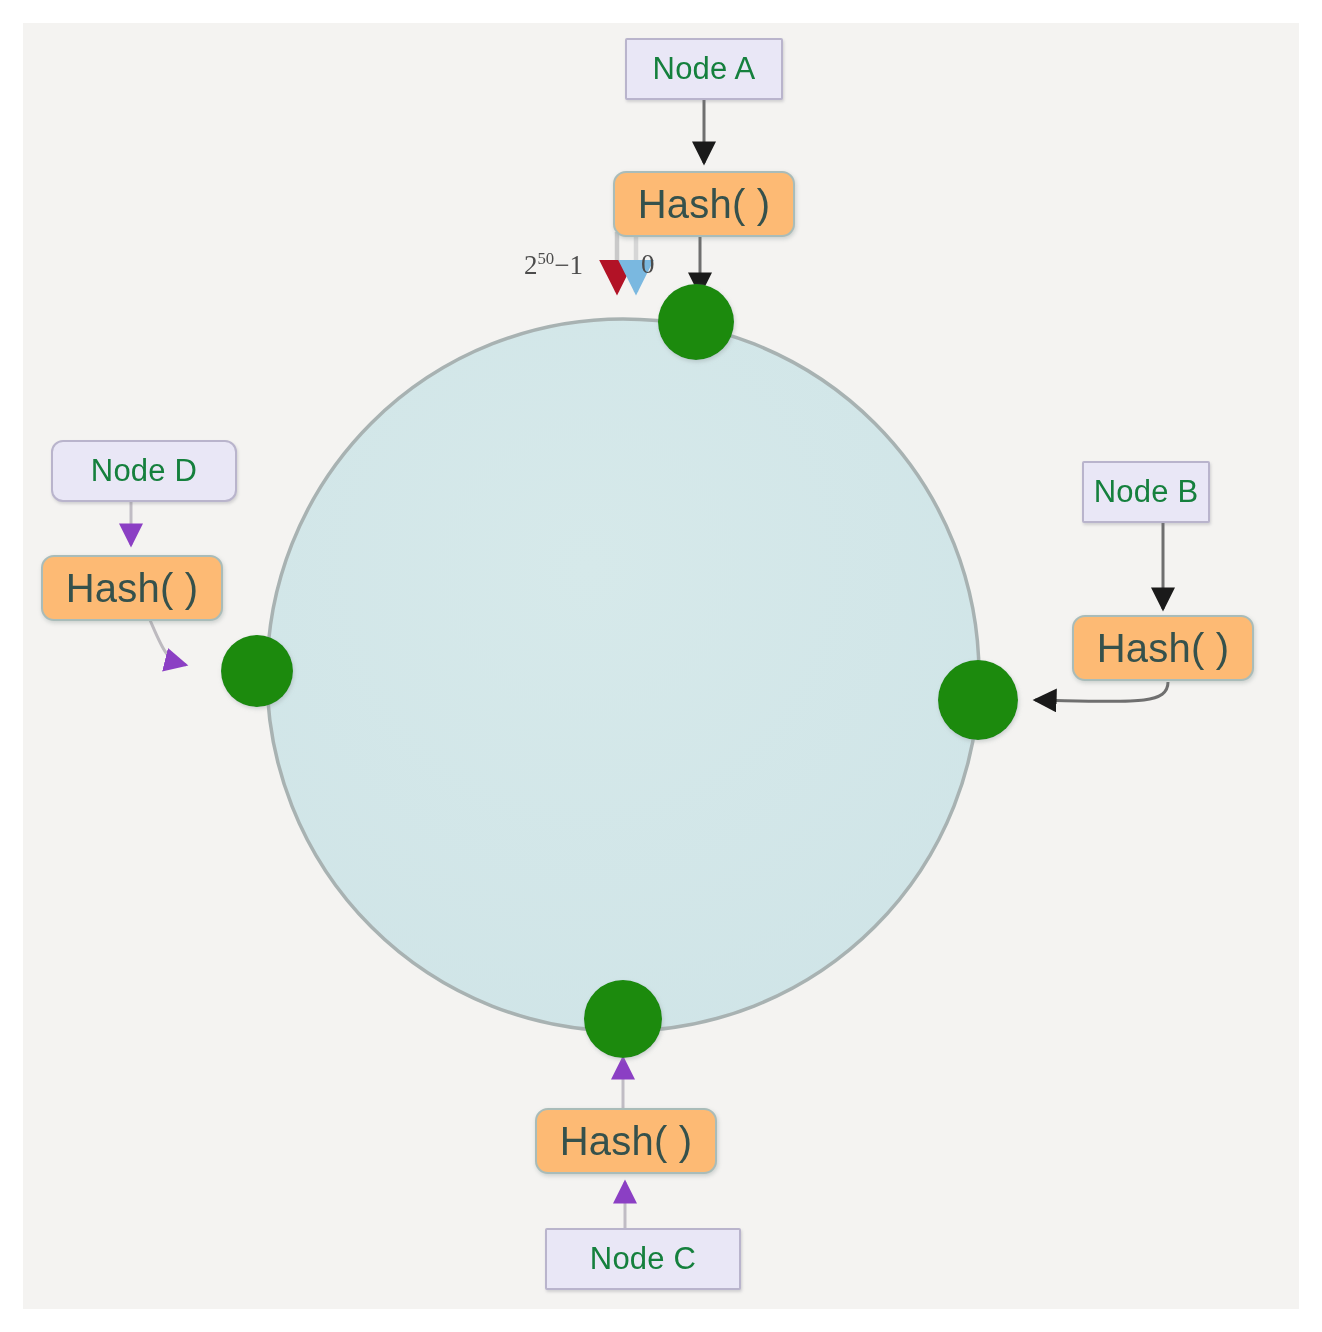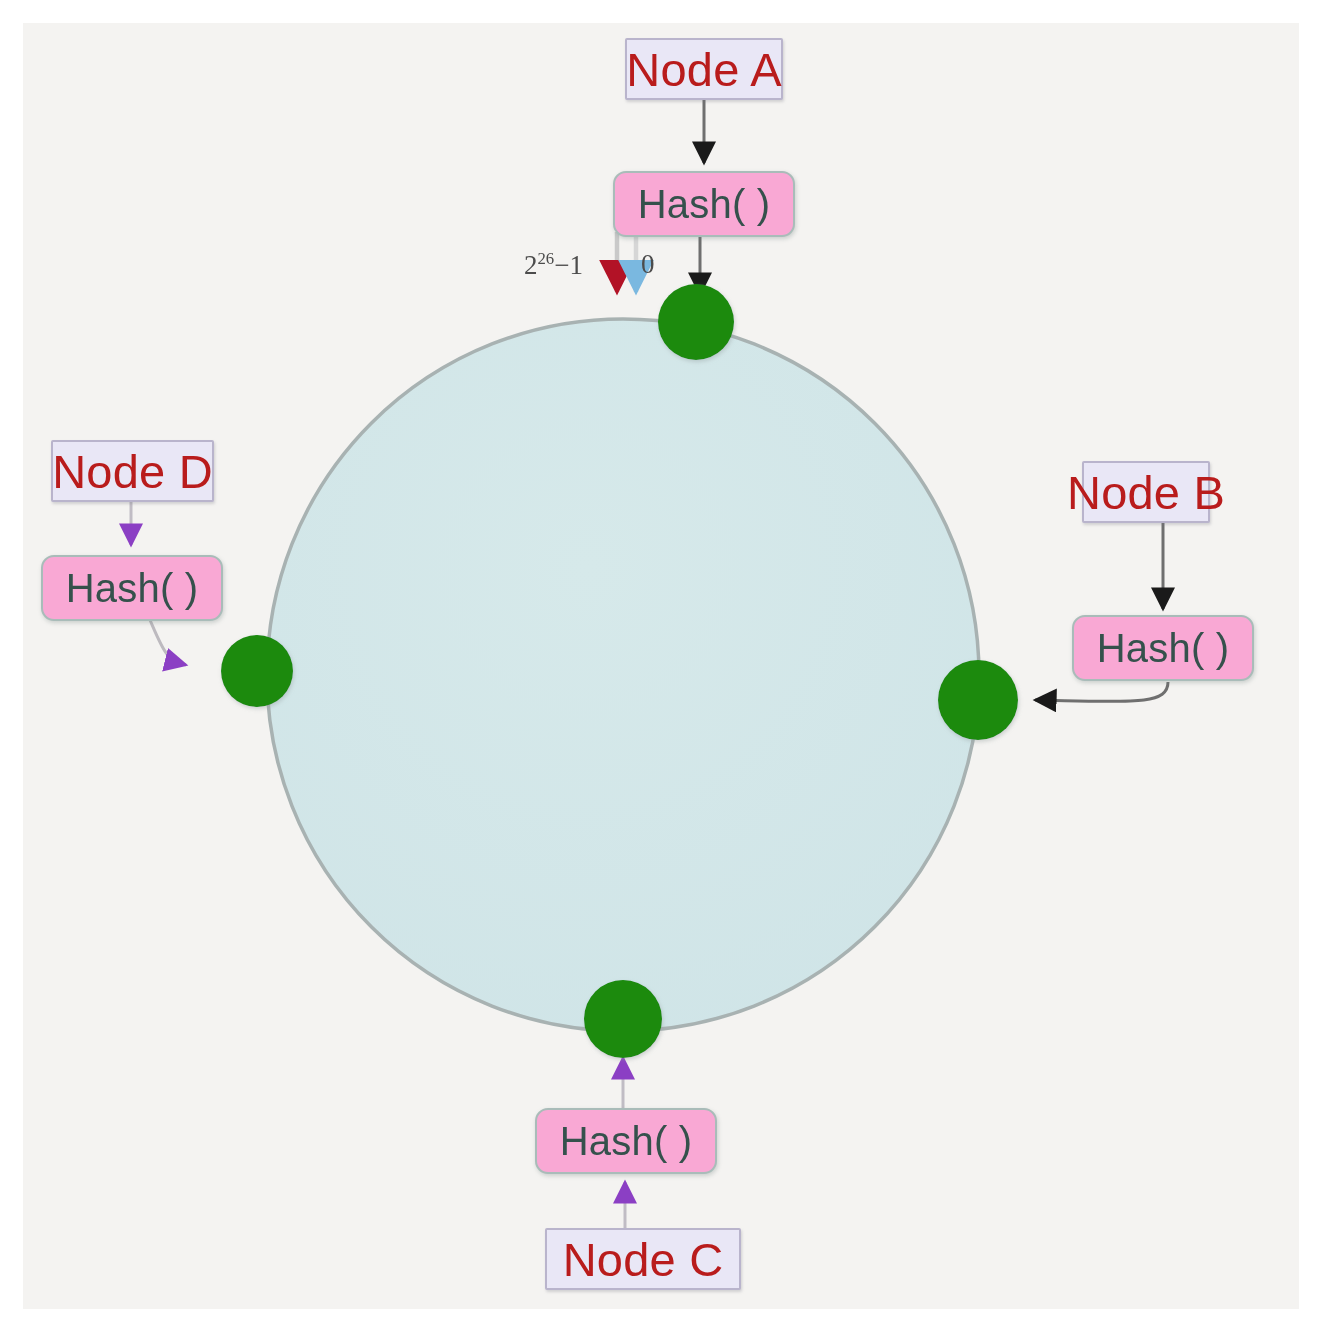--- a/index.html
+++ b/index.html
@@ -42,30 +42,30 @@
     display: flex;
     align-items: center;
     justify-content: center;
     white-space: nowrap;
     letter-spacing: 0.2px;
   }
   
   .node-box {
     background: #e9e7f6;
     border: 2px solid #b9b4cc;
-    color: #b91c1c;
-    font-size: 47px;
+    color: #15803d;
+    font-size: 31px;
     height: 62px;
     border-radius: 2px;
     box-shadow: 1px 2px 3px rgba(120,120,130,0.28);
     text-align: center;
   }
   
   .hash-box {
-    background: #f9a8d4;
+    background: #fdba74;
     border: 2px solid #a9bcb9;
     color: #35514c;
     font-size: 40px;
     height: 66px;
     border-radius: 13px;
     box-shadow: 1px 2px 4px rgba(110,125,122,0.30);
   }
   .ring-marker-label {
     position: absolute;
     color: #4c4c4c;
@@ -137,28 +137,28 @@
     <line x1="131" y1="497" x2="131" y2="545" stroke="#c0bcc4" stroke-width="3" marker-end="url(#arrow-purple)"></line>
     <path d="M150,620 C163,650 166,660 186,665" fill="none" stroke="#bdbabf" stroke-width="3" marker-end="url(#arrow-purple)"></path>
 
     <circle cx="696" cy="322" r="38" fill="#1a8a0e" filter="url(#soft-shadow)"></circle>
     <circle cx="978" cy="700" r="40" fill="#1a8a0e" filter="url(#soft-shadow)"></circle>
     <circle cx="623" cy="1019" r="39" fill="#1a8a0e" filter="url(#soft-shadow)"></circle>
     <circle cx="257" cy="671" r="36" fill="#1a8a0e" filter="url(#soft-shadow)"></circle>
   </svg>
 
   <div class="ring-marker-label" id="label-max">
-    <span>2</span><sup>26</sup><span>−1</span>
+    <span>2</span><sup>50</sup><span>−1</span>
   </div>
   <div class="ring-marker-label" id="label-zero">0</div>
 
   <div class="label-box node-box" style="left:625px; top:38px; width:158px;">Node A</div>
   <div class="label-box hash-box" style="left:613px; top:171px; width:182px;">Hash( )</div>
 
   <div class="label-box node-box" style="left:1082px; top:461px; width:128px;">Node B</div>
   <div class="label-box hash-box" style="left:1072px; top:615px; width:182px;">Hash( )</div>
 
   <div class="label-box hash-box" style="left:535px; top:1108px; width:182px;">Hash( )</div>
   <div class="label-box node-box" style="left:545px; top:1228px; width:196px;">Node C</div>
 
-  <div class="label-box node-box" style="left:51px; top:440px; width:163px;">Node D</div>
+  <div class="label-box node-box" style="left:51px; top:440px; width:186px;border-radius:12px;">Node D</div>
   <div class="label-box hash-box" style="left:41px; top:555px; width:182px;">Hash( )</div>
 </div>
 
 </body></html>

